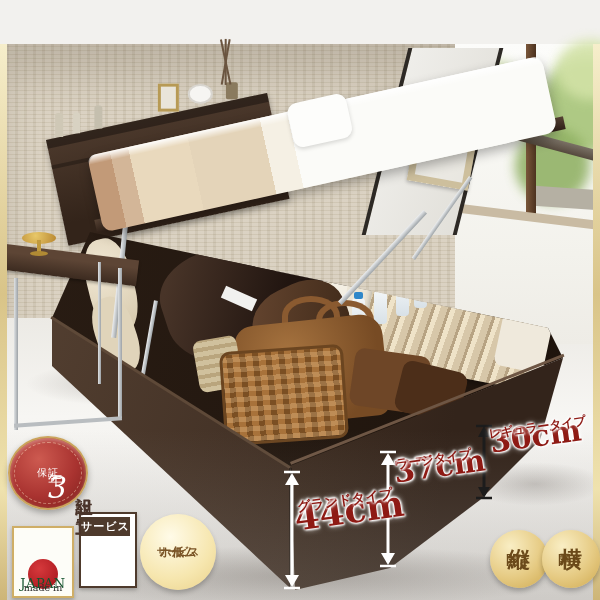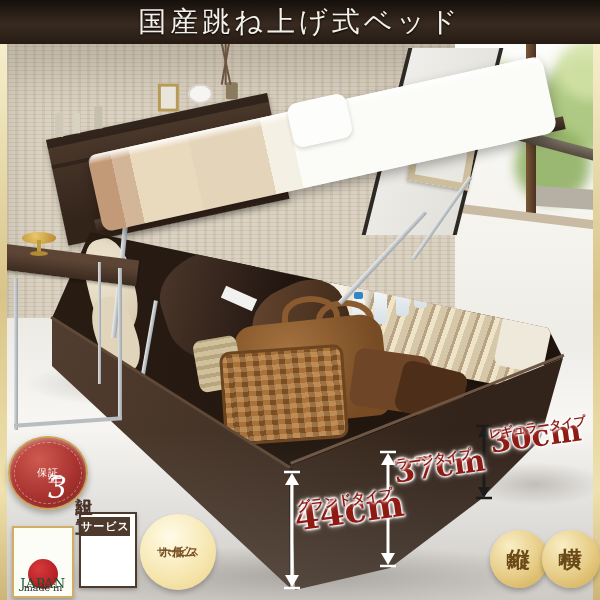--- a/index.html
+++ b/index.html
@@ -379,17 +379,14 @@
 
   <div class="openb ob-v">
     <span class="big">縦</span>
     <span class="small">開き</span>
   </div>
   <div class="openb ob-h">
     <span class="big">横</span>
     <span class="small">開き</span>
   </div>
 
-  <div class="banner">
-    <span class="t">国産跳ね上げ式ベッド</span>
-  </div>
 
 </div>
 
 </body></html>

